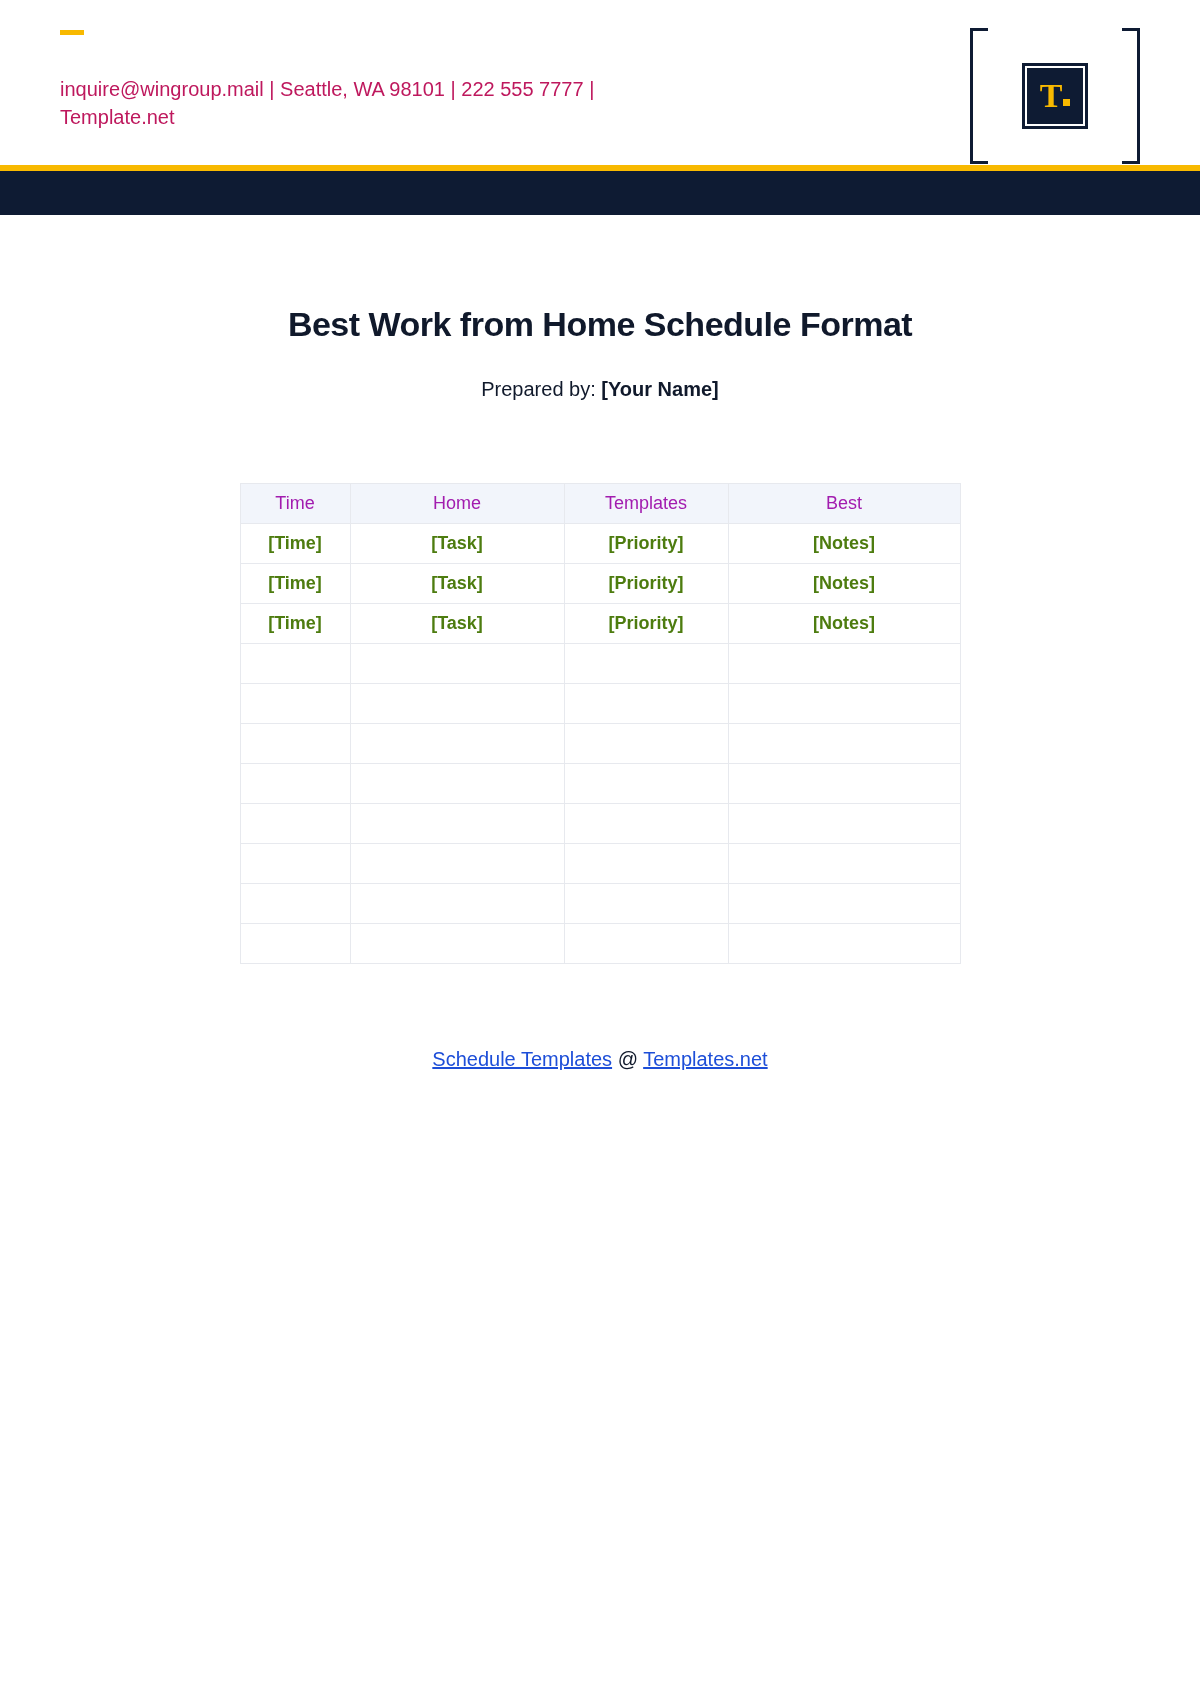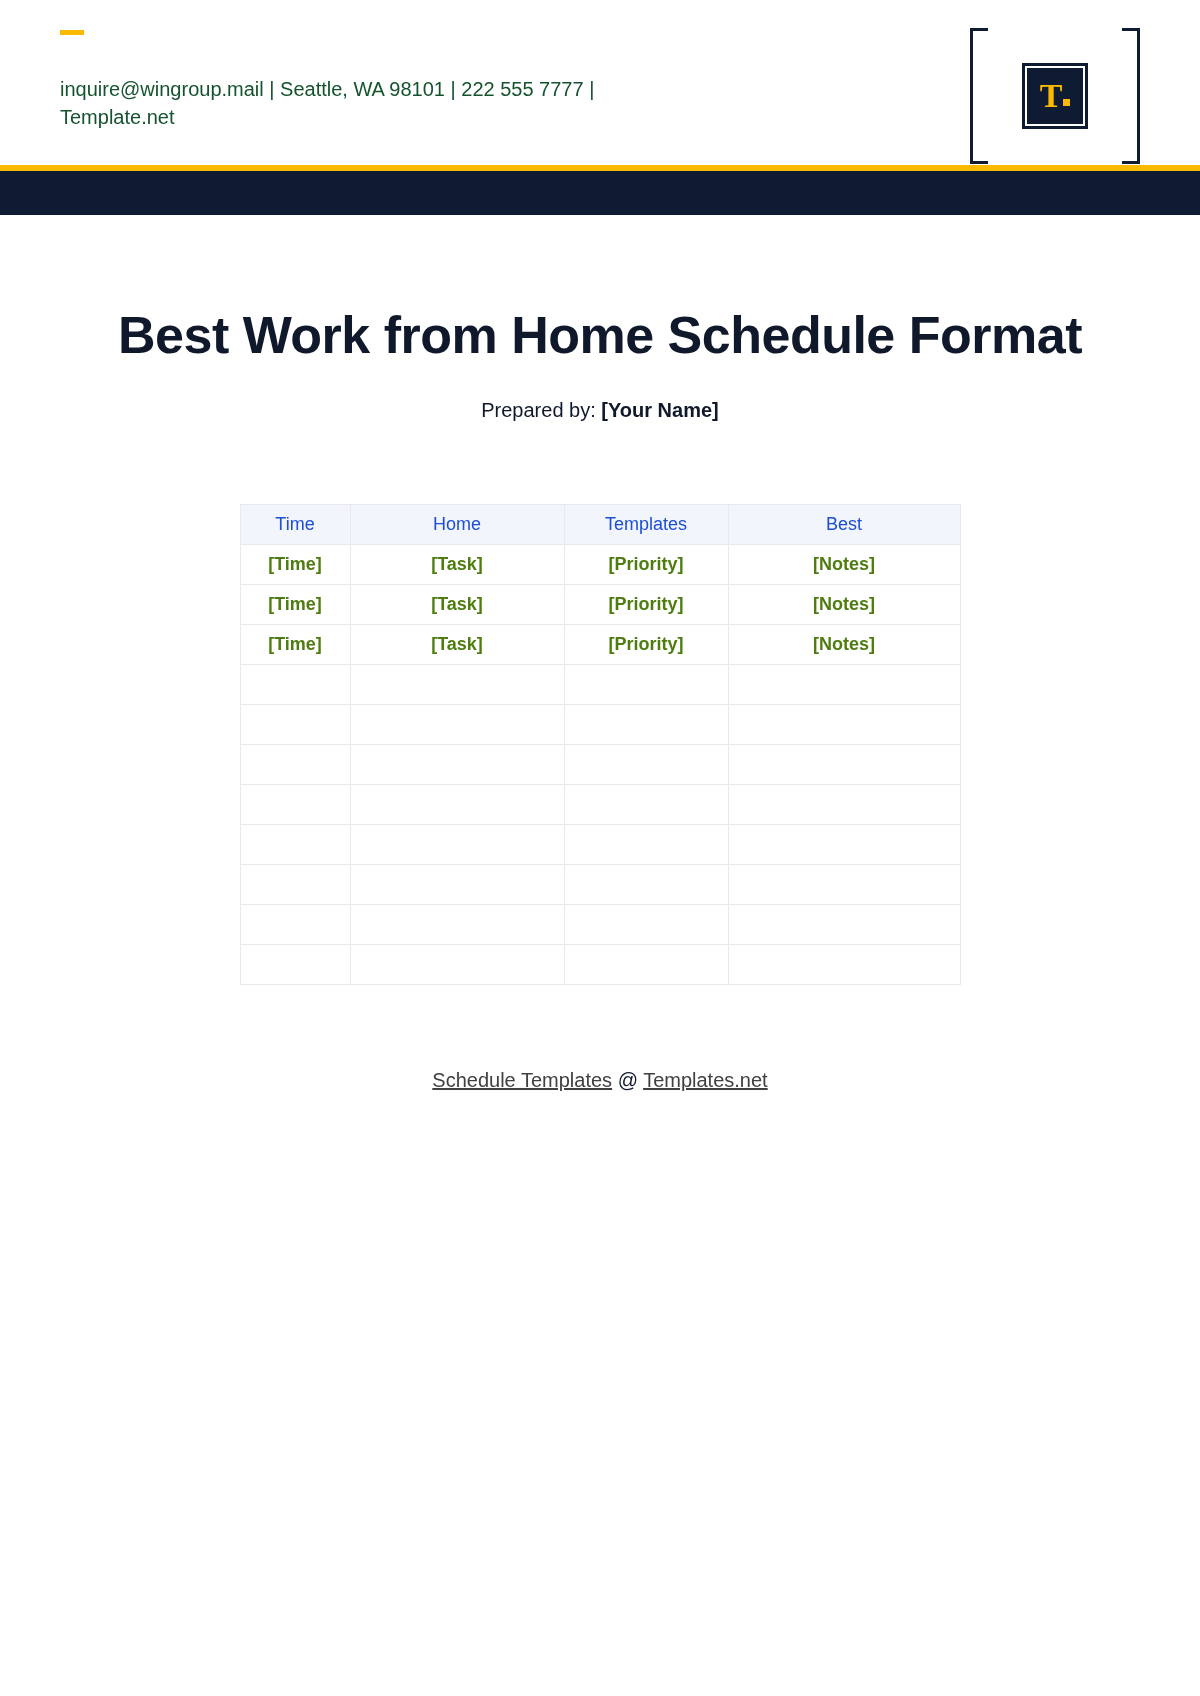--- a/index.html
+++ b/index.html
@@ -17,21 +17,21 @@
   }
   .accent-bar {
     width: 24px;
     height: 5px;
     background: #f8b900;
     margin-bottom: 40px;
   }
   .contact-line {
     font-size: 20px;
     line-height: 1.4;
-    color: #14532d;
+    color: #be185d;
     max-width: 560px;
   }
   .logo-frame {
     position: absolute;
     top: 28px;
     right: 60px;
     width: 170px;
     height: 136px;
   }
   .bracket {
@@ -87,21 +87,21 @@
   }
   .band-navy {
     height: 44px;
     background: #0e1b33;
   }
   .content {
     padding: 90px 108px 0 108px;
   }
   h1.title {
     text-align: center;
-    font-size: 52px;
+    font-size: 34px;
     font-weight: 800;
     color: #10192b;
     letter-spacing: -0.5px;
   }
   .prepared {
     text-align: center;
     margin-top: 34px;
     font-size: 20px;
     color: #10192b;
   }
@@ -121,39 +121,39 @@
   table.schedule td {
     border: 1px solid #e7e9ee;
     height: 40px;
     text-align: center;
     font-size: 18px;
     vertical-align: middle;
     padding: 0 6px;
   }
   table.schedule th {
     background: #f2f5fb;
-    color: #1d4ed8;
+    color: #a21caf;
     font-weight: 500;
   }
   table.schedule td {
     color: #4d7c0f;
     font-weight: 700;
   }
   table.schedule col.c-time { width: 110px; }
   table.schedule col.c-task { width: 214px; }
   table.schedule col.c-priority { width: 164px; }
   table.schedule col.c-notes { width: 232px; }
   .footer-links {
     margin-top: 84px;
     text-align: center;
     font-size: 20px;
     color: #10192b;
   }
   .footer-links a {
-    color: #404040;
+    color: #1d4ed8;
     text-decoration: underline;
   }
   .at { color: #10192b; }
 </style>
 </head>
 <body>
 
 <div class="header">
   <div class="accent-bar"></div>
   <div class="contact-line">inquire@wingroup.mail | Seattle, WA 98101 | 222 555 7777 | Template.net</div>

